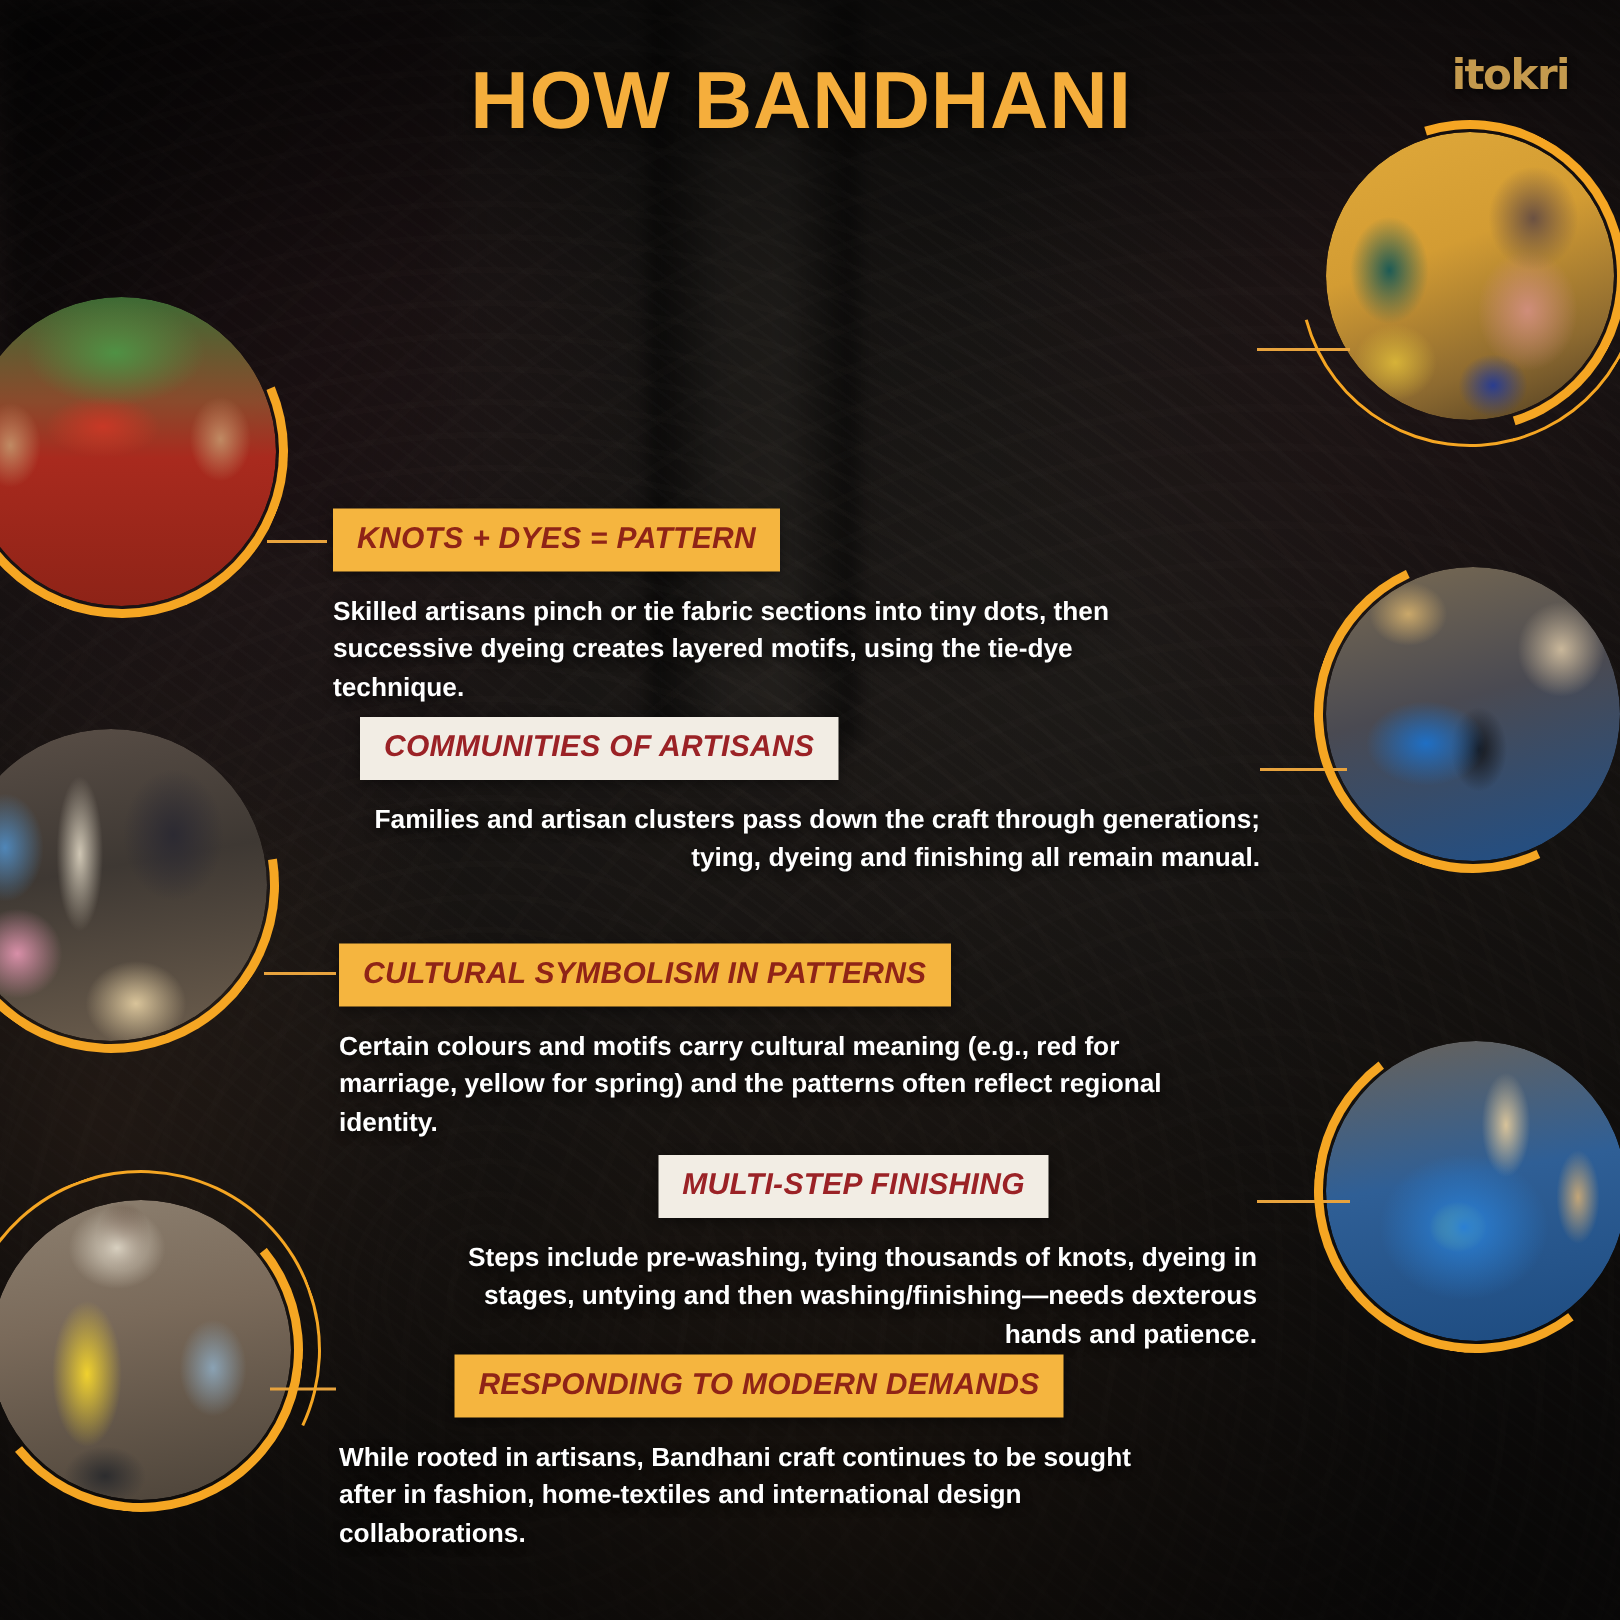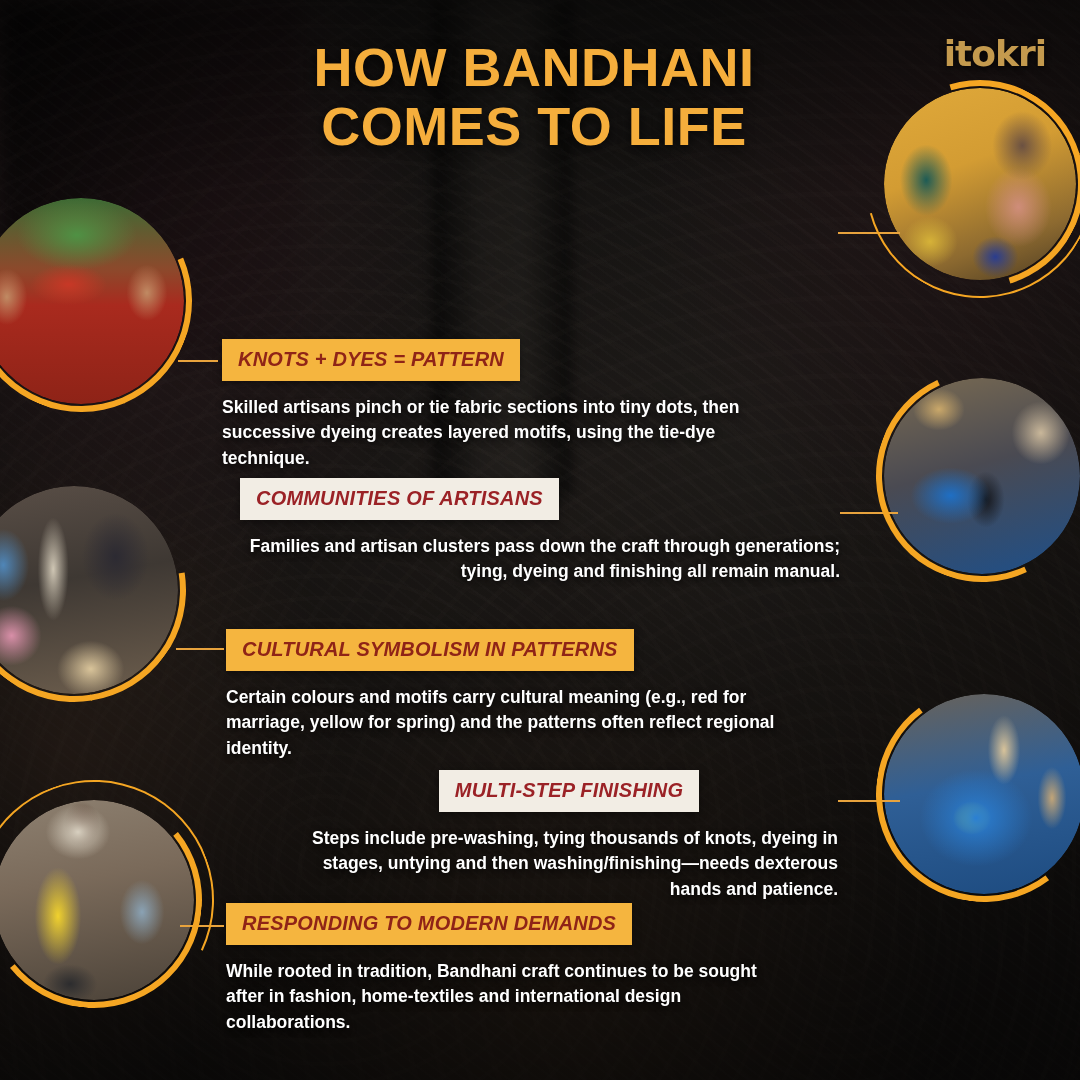--- a/index.html
+++ b/index.html
@@ -50,21 +50,21 @@
     background:
       linear-gradient(180deg, rgba(0,0,0,.55) 0%, rgba(0,0,0,.35) 18%, rgba(0,0,0,.42) 55%, rgba(0,0,0,.62) 100%),
       radial-gradient(ellipse 70% 60% at 50% 45%, rgba(0,0,0,0) 0%, rgba(0,0,0,.45) 100%);
   }
 
   
   #content { position:absolute; inset:0; z-index:5; }
 
   .logo {
     position:absolute; right:34px; top:36px;
-    font-size:36px; font-weight:bold; letter-spacing:-1px;
+    font-size:28px; font-weight:bold; letter-spacing:-1px;
     color:#c49a4e; font-family:"DejaVu Sans", sans-serif;
     text-shadow:0 2px 6px rgba(0,0,0,.8);
     line-height:1;
   }
 
   .title {
     position:absolute; left:0; right:12px; top:38px;
     text-align:center;
     color:#F5AE3C;
     font-size:54px; font-weight:bold; line-height:1.1;
@@ -185,21 +185,20 @@
   <div class="bg-layer bg-texture"></div>
   <div class="bg-layer bg-scrim"></div>
 </div>
 
 <div id="content">
 
   <div class="logo">itokri</div>
 
   <div class="title">
     <span>HOW BANDHANI</span>
-    <span class="title-l2">COMES TO LIFE</span>
   </div>
 
   <div class="photo" style="left:884px; top:88px; width:192px; height:192px;">
     <div class="img img-tying-women"></div>
   </div>
   <div class="ring partial" style="left:876px; top:80px; width:208px; height:208px; transform:rotate(28deg);"></div>
   <div class="ring thin" style="left:866px; top:70px; width:228px; height:228px; transform:rotate(-150deg);"></div>
 
   <div class="photo" style="left:-22px; top:198px; width:206px; height:206px;">
     <div class="img img-hands-red"></div>
@@ -257,19 +256,19 @@
   </div>
 
   <div class="row" style="left:300px; top:770px; width:538px;">
     <div style="text-align:center;">
       <div class="label cream">MULTI-STEP FINISHING</div>
     </div>
     <div class="body right-al">Steps include pre-washing, tying thousands of knots, dyeing in stages, untying and then washing/finishing—needs dexterous hands and patience.</div>
   </div>
 
   <div class="row" style="left:226px; top:903px; width:560px;">
-    <div style="text-align:left;">
+    <div style="text-align:center;">
       <div class="label amber">RESPONDING TO MODERN DEMANDS</div>
     </div>
-    <div class="body left-al">While rooted in tradition, Bandhani craft continues to be sought after in fashion, home-textiles and international design collaborations.</div>
+    <div class="body left-al">While rooted in artisans, Bandhani craft continues to be sought after in fashion, home-textiles and international design collaborations.</div>
   </div>
 
 </div>
 
 </body></html>

